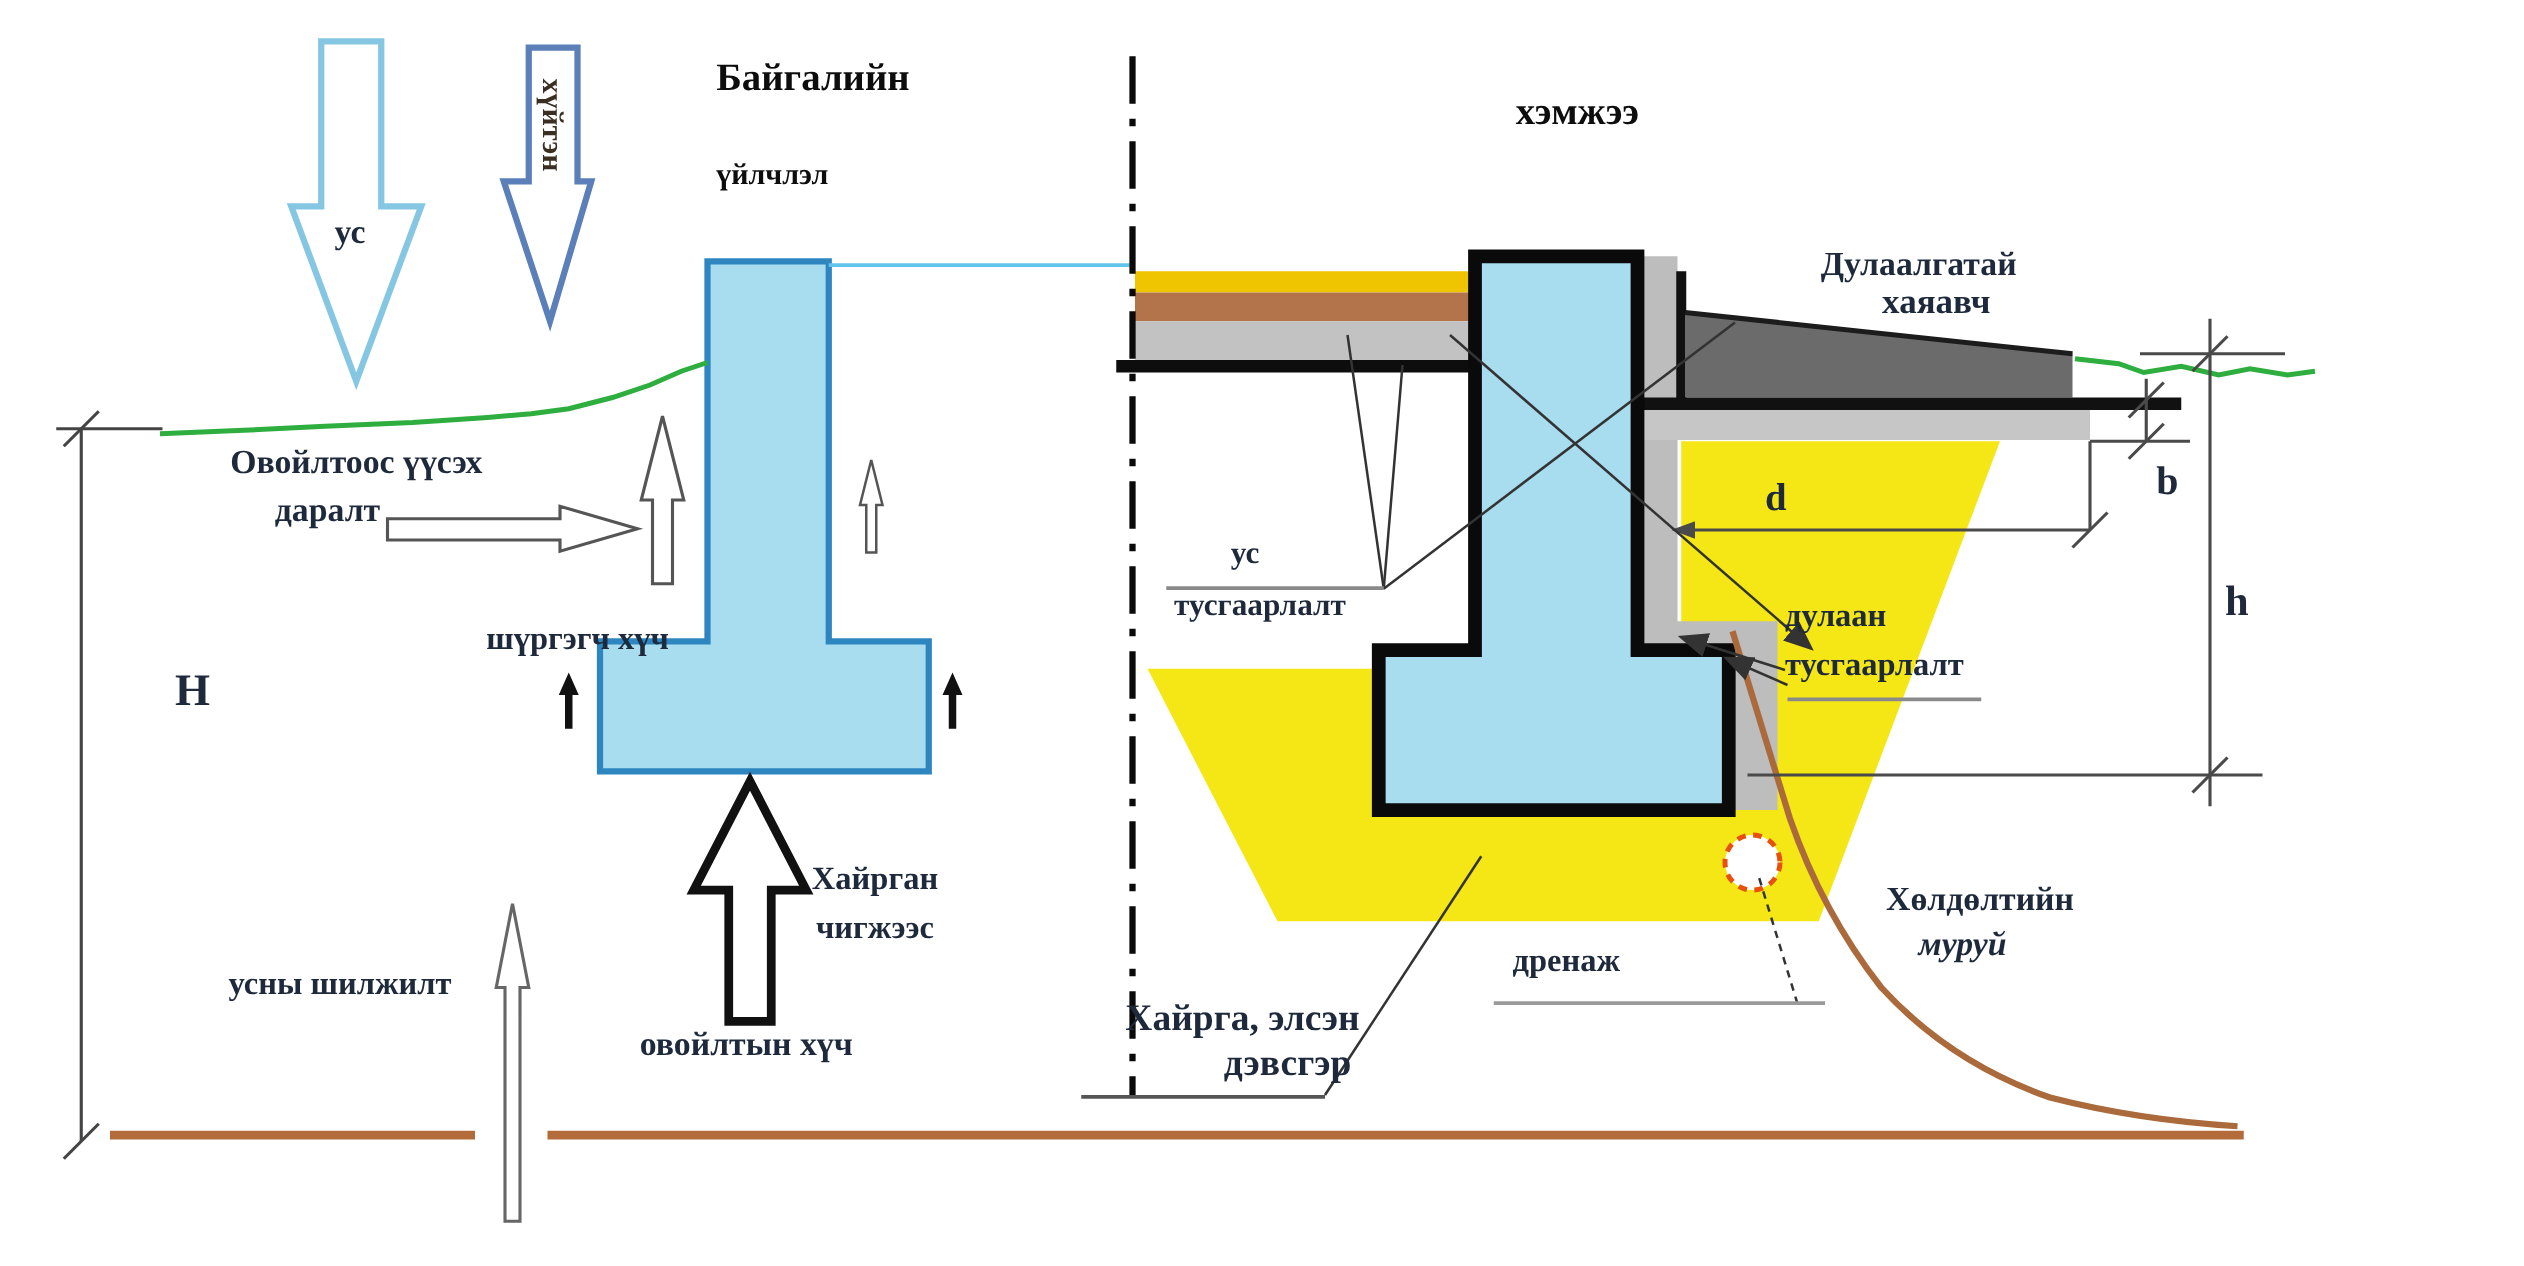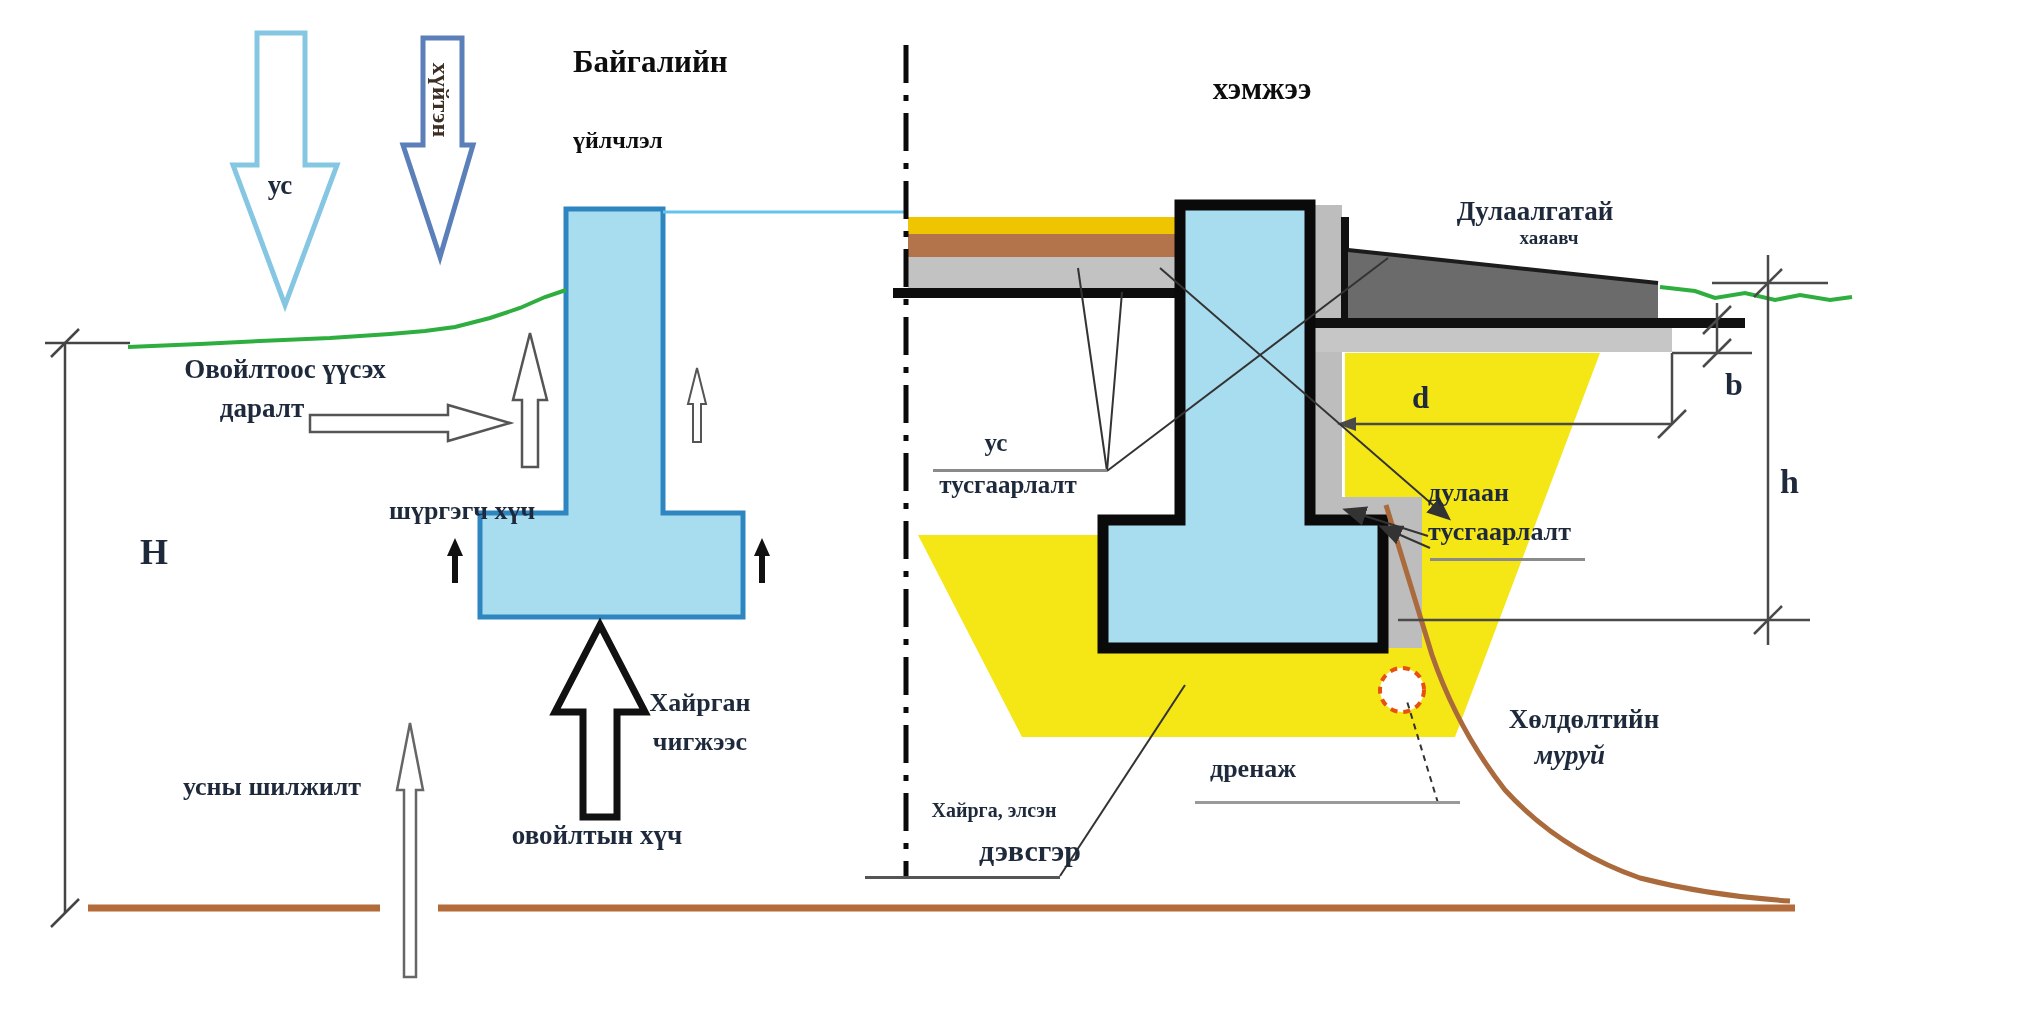--- a/index.html
+++ b/index.html
@@ -151,31 +151,31 @@
 <div class="lbl" style="left:140px;top:534px;font-size:36px;">H</div>
 
 <div class="lbl center" style="left:700px;top:690px;font-size:26px;">Хайрган</div>
 <div class="lbl center" style="left:700px;top:729px;font-size:26px;">чигжээс</div>
 
 <div class="lbl center" style="left:597px;top:822px;font-size:27px;">овойлтын хүч</div>
 <div class="lbl center" style="left:272px;top:774px;font-size:26px;">усны шилжилт</div>
 
 
 <div class="lbl center" style="left:1535px;top:198px;font-size:27px;">Дулаалгатай</div>
-<div class="lbl center" style="left:1549px;top:228px;font-size:19px;text-align:center;">хаяавч</div>
+<div class="lbl center" style="left:1549px;top:228px;font-size:28px;text-align:center;">хаяавч</div>
 
 <div class="lbl center" style="left:996px;top:430px;font-size:25px;">ус</div>
 <div class="lbl center" style="left:1008px;top:472px;font-size:25px;">тусгаарлалт</div>
 
 <div class="lbl" style="left:1428px;top:480px;font-size:26px;">дулаан</div>
 <div class="lbl" style="left:1428px;top:519px;font-size:26px;">тусгаарлалт</div>
 
 <div class="lbl center" style="left:1253px;top:756px;font-size:26px;">дренаж</div>
 
-<div class="lbl center" style="left:994px;top:800px;font-size:20px;">Хайрга, элсэн</div>
+<div class="lbl center" style="left:994px;top:800px;font-size:30px;">Хайрга, элсэн</div>
 <div class="lbl center" style="left:1030px;top:836px;font-size:30px;">дэвсгэр</div>
 
 <div class="lbl center" style="left:1584px;top:706px;font-size:27px;">Хөлдөлтийн</div>
 <div class="lbl center" style="left:1570px;top:742px;font-size:27px;font-style:italic;">муруй</div>
 
 <div class="lbl" style="left:1725px;top:368px;font-size:32px;">b</div>
 <div class="lbl" style="left:1412px;top:382px;font-size:31px;">d</div>
 <div class="lbl" style="left:1780px;top:465px;font-size:34px;">h</div>
 
 </div>

